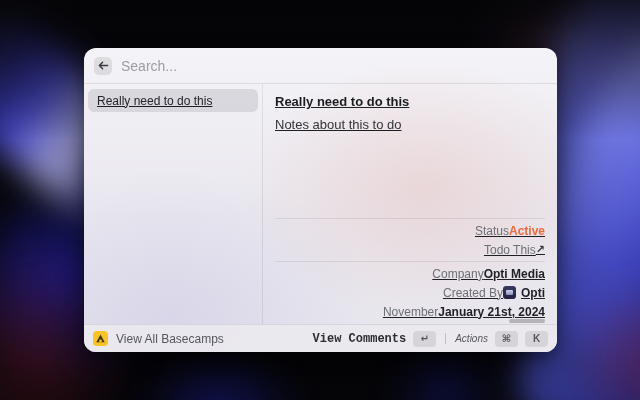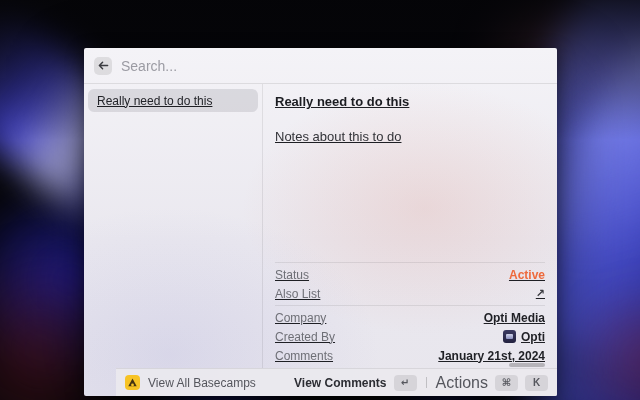--- a/index.html
+++ b/index.html
@@ -50,22 +50,22 @@
   }
   .glow-bottom-1{left:140px;top:355px;width:160px;height:90px;
     background:radial-gradient(closest-side,rgba(35,40,190,.55),transparent);}
   .glow-bottom-2{left:390px;top:345px;width:110px;height:90px;
     background:radial-gradient(closest-side,rgba(30,35,170,.45),transparent);}
   .darken-top{position:absolute;left:0;top:0;width:640px;height:140px;
     background:linear-gradient(180deg,rgba(5,5,8,.85),transparent);}
 
   
   .window{
-    position:absolute;left:84px;top:48px;width:473px;height:348px;
-    border-radius:2px;overflow:hidden;display:flex;flex-direction:column;
+    position:absolute;left:84px;top:48px;width:473px;height:304px;
+    border-radius:12px;overflow:hidden;display:flex;flex-direction:column;
     background:
       radial-gradient(260px 180px at 72% 46%, rgba(225,160,148,.26), transparent 70%),
       radial-gradient(300px 210px at 18% 88%, rgba(150,150,212,.20), transparent 70%),
       linear-gradient(180deg,#f4f3f7,#eae8ef 55%,#e8e6ed);
     box-shadow:0 30px 70px rgba(0,0,0,.6),0 4px 18px rgba(0,0,0,.45);
     color:#1e1f24;
   }
   
   .searchbar{height:35px;flex:0 0 35px;display:flex;align-items:center;gap:9px;
     padding:0 10px;border-bottom:1px solid rgba(0,0,0,.09);}
@@ -80,44 +80,44 @@
   
   .body{flex:1;display:flex;min-height:0;position:relative;text-decoration:underline;}
   .sidebar{width:178px;flex:0 0 178px;padding:5px 4px;box-sizing:border-box;}
   .vdivider{width:1px;background:rgba(0,0,0,.08);}
   .list-item{height:23px;display:flex;align-items:center;padding:0 9px;margin-bottom:4px;
     border-radius:6px;font-size:12px;color:#232429;cursor:default;}
   .list-item.selected{background:rgba(70,70,88,.14);}
 
   .detail{flex:1;display:flex;flex-direction:column;padding:10px 12px 3px;min-width:0;}
   .detail-title{font-size:13px;font-weight:700;color:#1c1d22;}
-  .detail-subtitle{font-size:13px;color:#323338;margin-top:20px;}
+  .detail-subtitle{font-size:13px;color:#323338;margin-top:8px;}
   .spacer{flex:1;}
   .hdiv{height:1px;background:rgba(0,0,0,.08);margin:2px 0;}
-  .meta-row{height:19px;display:flex;align-items:center;justify-content:space-between;font-size:12px;}
+  .meta-row{height:19px;display:flex;align-items:center;justify-content:flex-end;font-size:12px;}
   .meta-label{color:#6e6f76;}
   .meta-value{color:#1f2025;font-weight:600;display:flex;align-items:center;gap:5px;}
   .link-arrow{font-size:11px;color:#3a3b40;font-weight:700;}
   .creator-avatar{width:13px;height:13px;border-radius:3px;display:inline-block;
     background:linear-gradient(180deg,#3a3960,#232240);position:relative;}
   .creator-avatar::after{content:"";position:absolute;left:3px;top:4px;width:7px;height:5px;
     border-radius:1px;background:linear-gradient(180deg,#cfd2e8,#8a8fc0);}
   .scroll-thumb{position:absolute;right:12px;bottom:1px;width:36px;height:4px;border-radius:2px;
     background:rgba(0,0,0,.22);}
 
   
   .footer{height:27px;flex:0 0 27px;display:flex;align-items:center;justify-content:space-between;
-    padding:0 9px;background:rgba(234,233,238,.92);border-top:1px solid rgba(0,0,0,.08);margin-left:32px;}
+    padding:0 9px;background:rgba(234,233,238,.92);border-top:1px solid rgba(0,0,0,.08);}
   .footer-left{display:flex;align-items:center;gap:8px;cursor:pointer;}
   .bc-icon{width:15px;height:15px;border-radius:4px;background:#F7C325;
     display:flex;align-items:center;justify-content:center;}
   .footer-left-label{font-size:12px;color:#55565d;}
   .footer-right{display:flex;align-items:center;gap:7px;}
-  .comments-label{font-size:12px;font-weight:600;color:#2c2d33;cursor:pointer;}
-  .actions-label{font-size:16px;color:#55565d;cursor:pointer;}
+  .comments-label{font-size:12px;font-weight:600;color:#2c2d33;cursor:pointer;font-family:Liberation Mono, monospace;}
+  .actions-label{font-size:10px;color:#55565d;cursor:pointer;font-style:italic;}
   .keycap{height:16px;min-width:17px;padding:0 3px;border-radius:4px;background:rgba(0,0,0,.085);
     color:#55565d;font-size:10px;font-weight:600;display:inline-flex;align-items:center;justify-content:center;}
   .vsep{width:1px;height:11px;background:rgba(0,0,0,.18);margin:0 2px;}
 </style>
 </head>
 <body>
 
 <div class="stage">
   <div class="wallpaper">
     <div class="wp glow-blue-left"></div>
@@ -159,21 +159,21 @@
         <div class="spacer"></div>
 
         <div class="hdiv"></div>
 
         <div class="meta-row">
           <span class="meta-label">Status</span>
           <span class="meta-value" style="color: rgb(238, 106, 60);">Active</span>
         </div>
 
         <div class="meta-row">
-          <span class="meta-label">Also List</span>
+          <span class="meta-label">Todo This</span>
           <span class="meta-value">
             <span class="link-arrow">↗</span>
           </span>
         </div>
 
         <div class="hdiv"></div>
 
         <div class="meta-row">
           <span class="meta-label">Company</span>
           <span class="meta-value">Opti Media</span>
@@ -181,21 +181,21 @@
 
         <div class="meta-row">
           <span class="meta-label">Created By</span>
           <span class="meta-value">
             <span class="creator-avatar"></span>
             <span>Opti</span>
           </span>
         </div>
 
         <div class="meta-row">
-          <span class="meta-label">Comments</span>
+          <span class="meta-label">November</span>
           <span class="meta-value">January 21st, 2024</span>
         </div>
         <div class="scroll-thumb"></div>
       </div>
     </div>
 
     <div class="footer">
       <div class="footer-left">
         <span class="bc-icon" style="background: rgb(247, 195, 37);">
           <svg width="11" height="11" viewBox="0 0 12 12">

